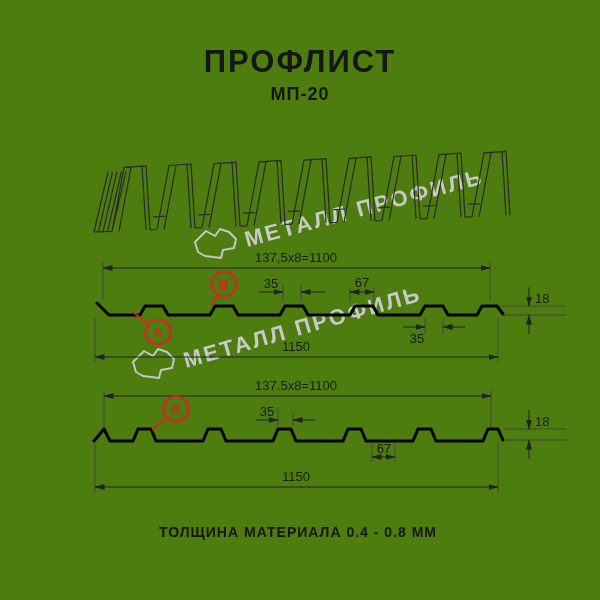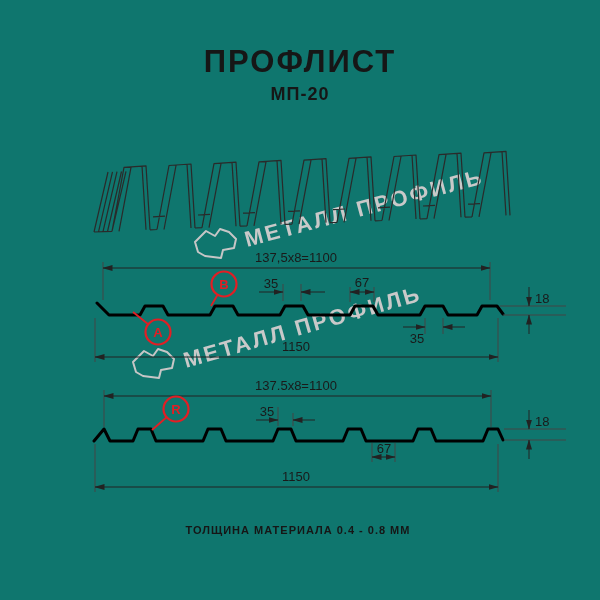--- a/index.html
+++ b/index.html
@@ -1,23 +1,23 @@
 <!DOCTYPE html>
 <html><head>
 <meta charset="utf-8">
 <style>
   html,body{margin:0;padding:0;background:#fff;}
-  #page{position:relative;width:600px;height:600px;background:#0f766e;overflow:hidden;
+  #page{position:relative;width:600px;height:600px;background:#4d7c0f;overflow:hidden;
         font-family:"Liberation Sans",sans-serif;}
   .title{position:absolute;left:0;right:0;top:44px;text-align:center;
          font-size:31px;font-weight:bold;letter-spacing:2px;color:#161616;}
   .subtitle{position:absolute;left:0;right:0;top:84px;text-align:center;
             font-size:18px;font-weight:bold;letter-spacing:1px;color:#161616;}
   .footer-note{position:absolute;left:0;right:4px;top:524px;text-align:center;
-               font-size:11px;font-weight:bold;letter-spacing:1px;color:#161616;}
+               font-size:14px;font-weight:bold;letter-spacing:1px;color:#161616;}
   svg{position:absolute;left:0;top:0;}
   .wm-text{font-size:22px;font-weight:bold;letter-spacing:2.5px;fill:#c9c9c9;}
   .wm-logo{fill:none;stroke:#c6c6c6;stroke-width:2;stroke-linejoin:round;}
   .persp{fill:none;stroke:#2a2a2a;stroke-width:1.2;stroke-linejoin:round;}
   .profile{fill:none;stroke:#000;stroke-width:3;stroke-linejoin:round;stroke-linecap:round;}
   .dimline{stroke:#222;stroke-width:1;fill:none;}
   .ext{stroke:#444;stroke-width:1;fill:none;}
   .dimtext{font-size:13px;fill:#1a1a1a;}
   .mid{text-anchor:middle;}
   .red{stroke:#e31e24;fill:none;stroke-width:2.2;}

